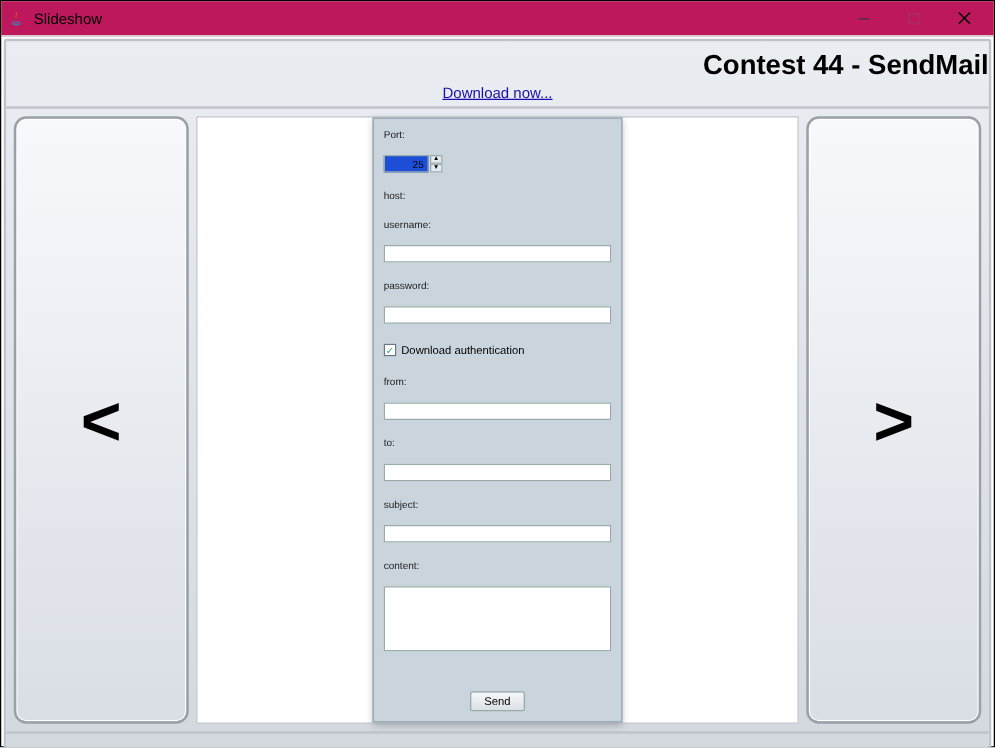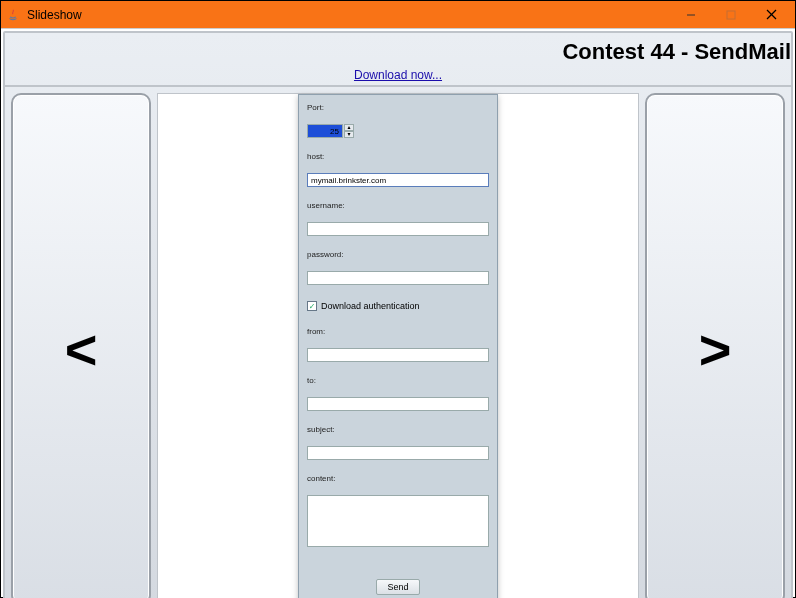--- a/index.html
+++ b/index.html
@@ -13,21 +13,21 @@
   }
   .window {
     border: 1px solid #000;
     width: 796px;
     height: 598px;
     display: flex;
     flex-direction: column;
   }
   .titlebar {
     height: 28px;
-    background: #f97316;
+    background: #be185d;
     border-bottom: 1px solid #ccc;
     display: flex;
     align-items: center;
     padding: 11px 4px;
   }
   .java-icon {
     width: 16px; height: 16px;
     display: inline-flex;
     align-items: center; justify-content: center;
     margin-right: 6px;
@@ -279,21 +279,20 @@
             <div class="sm-label">Port:</div>
             <div class="sm-port-row">
               <div class="sm-port-input">25</div>
               <div class="sm-spinner">
                 <div class="sm-spin-btn">▴</div>
                 <div class="sm-spin-btn">▾</div>
               </div>
             </div>
 
             <div class="sm-label">host:</div>
-            <div class="sm-input" style="border-color:#5a7dbb;">mymail.brinkster.com</div>
 
             <div class="sm-label">username:</div>
             <div class="sm-input"></div>
 
             <div class="sm-label">password:</div>
             <div class="sm-input"></div>
 
             <div class="sm-check-row">
               <div class="sm-check">✓</div>
               <span>Download authentication</span>

